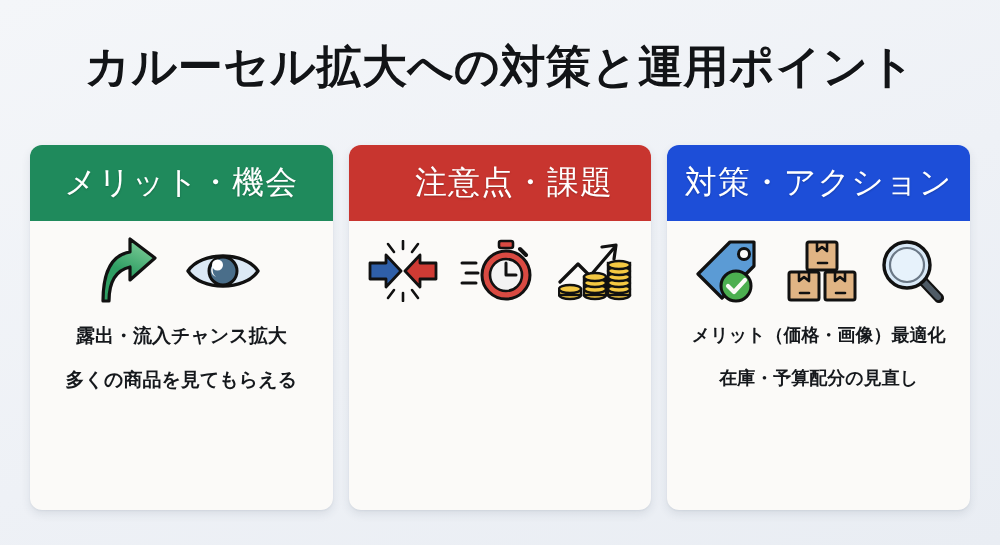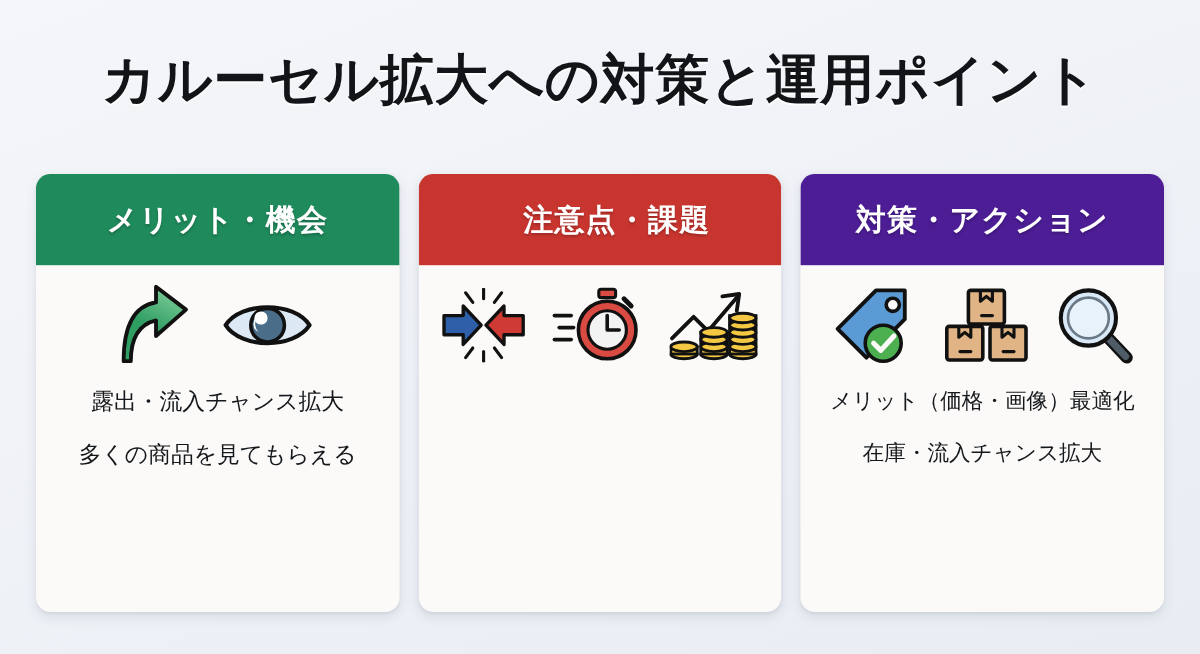--- a/index.html
+++ b/index.html
@@ -57,30 +57,30 @@
     flex-direction: column;
   }
 
   .card-header {
     height: 76px;
     flex: 0 0 76px;
     display: flex;
     align-items: center;
     justify-content: center;
     color: #ffffff;
-    font-size: 25px;
-    font-weight: 700;
+    font-size: 32px;
+    font-weight: 400;
     letter-spacing: 1px;
     text-shadow: 0 1px 2px rgba(0,0,0,0.22);
     white-space: nowrap;
   }
 
   .card--merit  .card-header { background: #1f8a5c; }
   .card--risk   .card-header { background: #c8352f; padding-left: 28px; }
-  .card--action .card-header { background: #4c1d95; }
+  .card--action .card-header { background: #1d4ed8; }
 
   .card-body {
     flex: 1 1 auto;
     display: flex;
     flex-direction: column;
     align-items: center;
     padding: 0 10px;
   }
 
   .icon-row {
@@ -98,21 +98,21 @@
     flex: 1 1 auto;
     display: flex;
     flex-direction: column;
     align-items: center;
     gap: 22px;
     padding-top: 4px;
   }
 
   .line {
     font-size: 19px;
-    font-weight: 400;
+    font-weight: 700;
     color: #15181c;
     line-height: 1.15;
     white-space: nowrap;
   }
 
   .card--action .line { font-size: 18px; }
 </style>
 </head>
 <body>
 
@@ -269,19 +269,19 @@
               <line x1="42" y1="42" x2="59" y2="60" stroke="#111" stroke-width="10" stroke-linecap="round"></line>
               <line x1="42" y1="42" x2="58" y2="59" stroke="#4f5b66" stroke-width="6" stroke-linecap="round"></line>
               <circle cx="27" cy="27" r="23" fill="#d9e9f7" stroke="#111" stroke-width="3.4"></circle>
               <circle cx="27" cy="27" r="17" fill="#e7f2fb" stroke="#6b7886" stroke-width="2.2"></circle>
             </svg>
           </span>
         </div>
 
         <div class="lines">
           <div class="line">メリット（価格・画像）最適化</div>
-          <div class="line">在庫・流入チャンス拡大</div>
+          <div class="line">在庫・予算配分の見直し</div>
         </div>
       </div>
     </div>
 
   </div>
 </div>
 
 </body></html>

